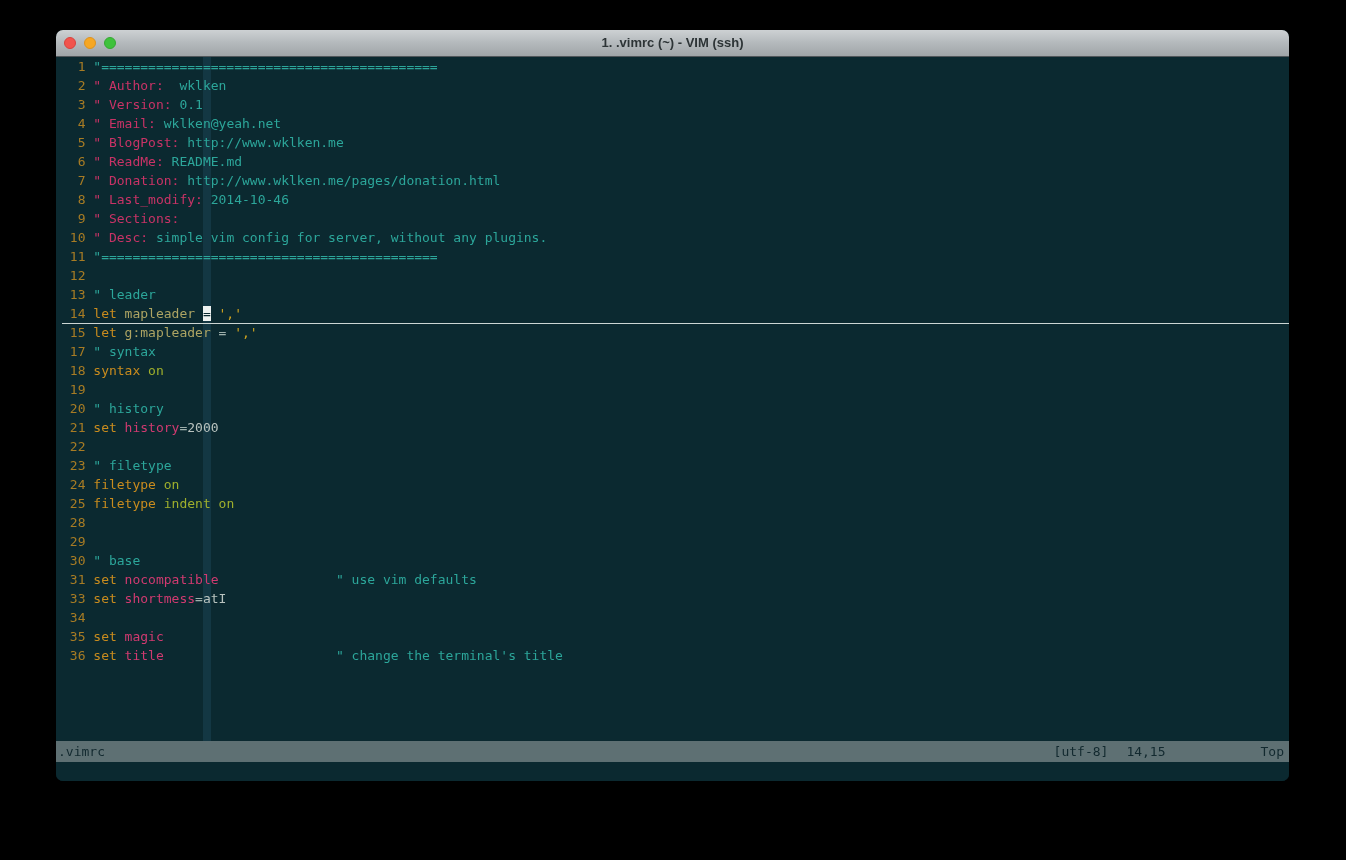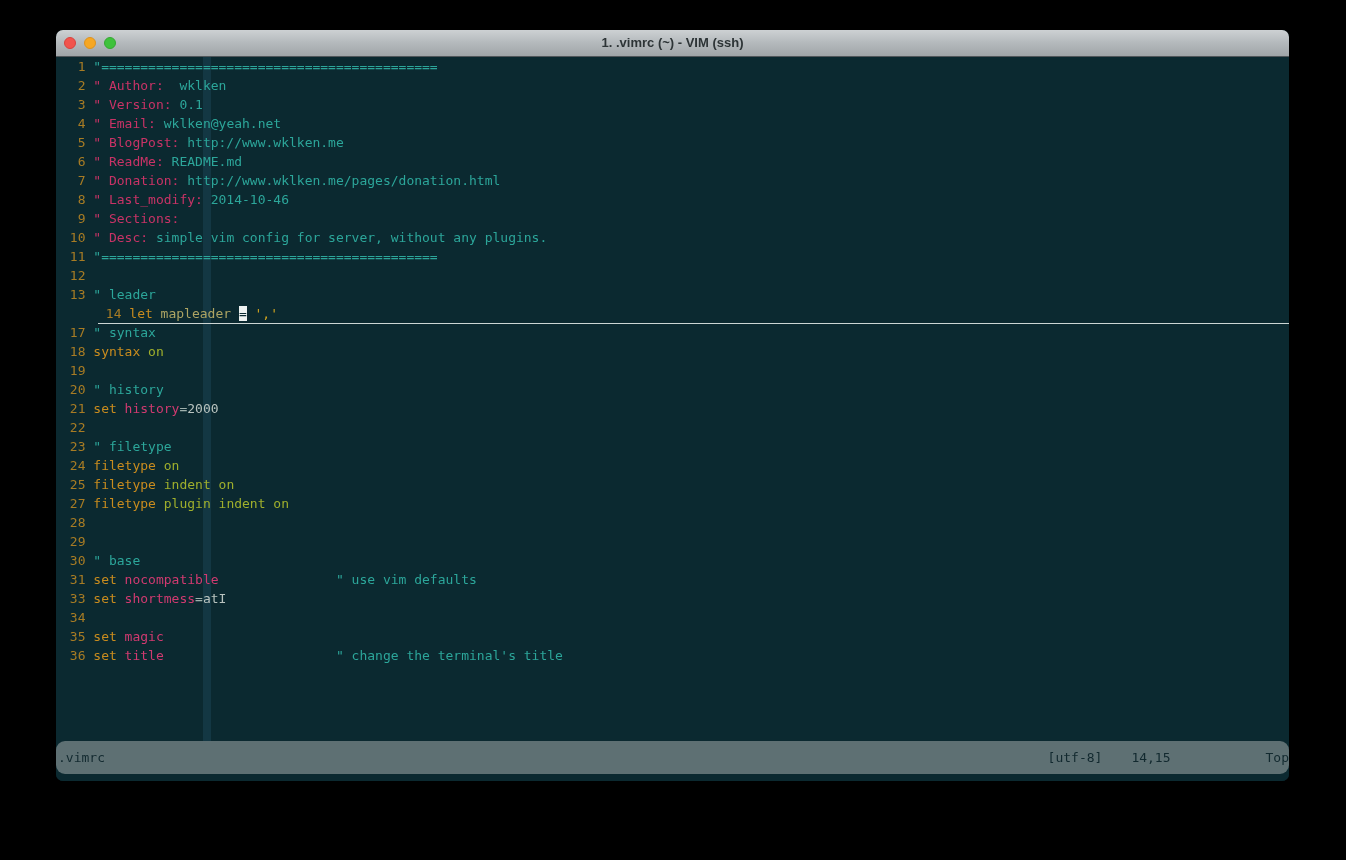--- a/index.html
+++ b/index.html
@@ -23,44 +23,44 @@
   #title{position:absolute;left:0;right:0;top:0;height:26px;line-height:25px;text-align:center;font-weight:600;}
   
   #editor{
     position:relative;height:684px;background:var(--bg);
     font-family:"DejaVu Sans Mono","Liberation Mono",monospace;
     font-size:13px;line-height:19px;
   }
   #cursorcol{position:absolute;left:146.9px;top:0;width:7.9px;height:684px;background:var(--cursorcol);}
   #lines{position:relative;padding-left:6px;}
   .line{white-space:pre;height:19px;}
-  .line.cursorline{box-shadow:0 1px 0 var(--cursorline);margin-left:36px;}
+  .line.cursorline{box-shadow:0 1px 0 var(--cursorline);}
   .ln{color:var(--gutter);}
   .tok-comment{color:var(--comment);}
   .tok-label{color:var(--label);}
   .tok-keyword{color:var(--keyword);}
   .tok-ident{color:var(--ident);}
   .tok-string{color:var(--string);}
   .tok-option{color:var(--option);text-align:right;}
   .tok-value{color:var(--value);}
   .tok-op{color:var(--op);}
   .tok-enable{color:var(--enable);}
   .tok-plain{color:var(--value);}
   .tok-cursor{background:var(--cursor_bg);color:var(--bg);}
   
   #statusbar{
-    height:33px;background:var(--statusbar_bg);color:var(--statusbar_fg);
+    height:21px;background:var(--statusbar_bg);color:var(--statusbar_fg);
     font-family:"DejaVu Sans Mono","Liberation Mono",monospace;font-size:13px;line-height:19px;
-    display:flex;align-items:center;white-space:pre;border-radius:9px;
+    display:flex;align-items:center;white-space:pre;
   }
   #status-file{padding-left:2px;}
   #status-right{margin-left:auto;display:flex;align-items:center;}
-  #status-enc{margin-right:29px;}
+  #status-enc{margin-right:18px;}
   #status-pos{margin-right:95px;}
-  #status-scroll{}
+  #status-scroll{padding-right:5px;}
   
   #footer{height:22px;background:var(--bg);}
 </style>
 </head>
 <body>
 
 <div id="window">
   <div id="titlebar">
     <div id="lights">
       <span class="light red"></span>
@@ -80,30 +80,30 @@
         <div class="line"><span class="ln">  5 </span><span class="tok-label">" BlogPost:</span><span class="tok-comment"> http://www.wklken.me</span></div>
         <div class="line"><span class="ln">  6 </span><span class="tok-label">" ReadMe:</span><span class="tok-comment"> README.md</span></div>
         <div class="line"><span class="ln">  7 </span><span class="tok-label">" Donation:</span><span class="tok-comment"> http://www.wklken.me/pages/donation.html</span></div>
         <div class="line"><span class="ln">  8 </span><span class="tok-label">" Last_modify:</span><span class="tok-comment"> 2014-10-46</span></div>
         <div class="line"><span class="ln">  9 </span><span class="tok-label">" Sections:</span></div>
         <div class="line"><span class="ln"> 10 </span><span class="tok-label">" Desc:</span><span class="tok-comment"> simple vim config for server, without any plugins.</span></div>
         <div class="line"><span class="ln"> 11 </span><span class="tok-comment">"===========================================</span></div>
         <div class="line"><span class="ln"> 12 </span></div>
         <div class="line"><span class="ln"> 13 </span><span class="tok-comment">" leader</span></div>
         <div class="line cursorline"><span class="ln"> 14 </span><span class="tok-keyword">let</span><span class="tok-ident"> mapleader </span><span class="tok-cursor">=</span><span class="tok-string"> ','</span></div>
+        <div class="line"><span class="ln"> 15 </span><span class="tok-keyword">let</span><span class="tok-ident"> g:mapleader</span><span class="tok-op"> =</span><span class="tok-string"> ','</span></div>
         <div class="line"><span class="ln"> 17 </span><span class="tok-comment">" syntax</span></div>
         <div class="line"><span class="ln"> 18 </span><span class="tok-keyword">syntax</span><span class="tok-enable"> on</span></div>
         <div class="line"><span class="ln"> 19 </span></div>
         <div class="line"><span class="ln"> 20 </span><span class="tok-comment">" history</span></div>
         <div class="line"><span class="ln"> 21 </span><span class="tok-keyword">set</span><span class="tok-option"> history</span><span class="tok-op">=</span><span class="tok-value">2000</span></div>
         <div class="line"><span class="ln"> 22 </span></div>
         <div class="line"><span class="ln"> 23 </span><span class="tok-comment">" filetype</span></div>
         <div class="line"><span class="ln"> 24 </span><span class="tok-keyword">filetype</span><span class="tok-enable"> on</span></div>
         <div class="line"><span class="ln"> 25 </span><span class="tok-keyword">filetype</span><span class="tok-enable"> indent on</span></div>
-        <div class="line"><span class="ln"> 27 </span><span class="tok-keyword">filetype</span><span class="tok-enable"> plugin indent on</span></div>
         <div class="line"><span class="ln"> 28 </span></div>
         <div class="line"><span class="ln"> 29 </span></div>
         <div class="line"><span class="ln"> 30 </span><span class="tok-comment">" base</span></div>
         <div class="line"><span class="ln"> 31 </span><span class="tok-keyword">set</span><span class="tok-option"> nocompatible</span><span class="tok-plain">               </span><span class="tok-comment">" use vim defaults</span></div>
         <div class="line"><span class="ln"> 33 </span><span class="tok-keyword">set</span><span class="tok-option"> shortmess</span><span class="tok-op">=</span><span class="tok-value">atI</span></div>
         <div class="line"><span class="ln"> 34 </span></div>
         <div class="line"><span class="ln"> 35 </span><span class="tok-keyword">set</span><span class="tok-option"> magic</span></div>
         <div class="line"><span class="ln"> 36 </span><span class="tok-keyword">set</span><span class="tok-option"> title</span><span class="tok-plain">                      </span><span class="tok-comment">" change the terminal's title</span></div>
       </div>
   </div>

